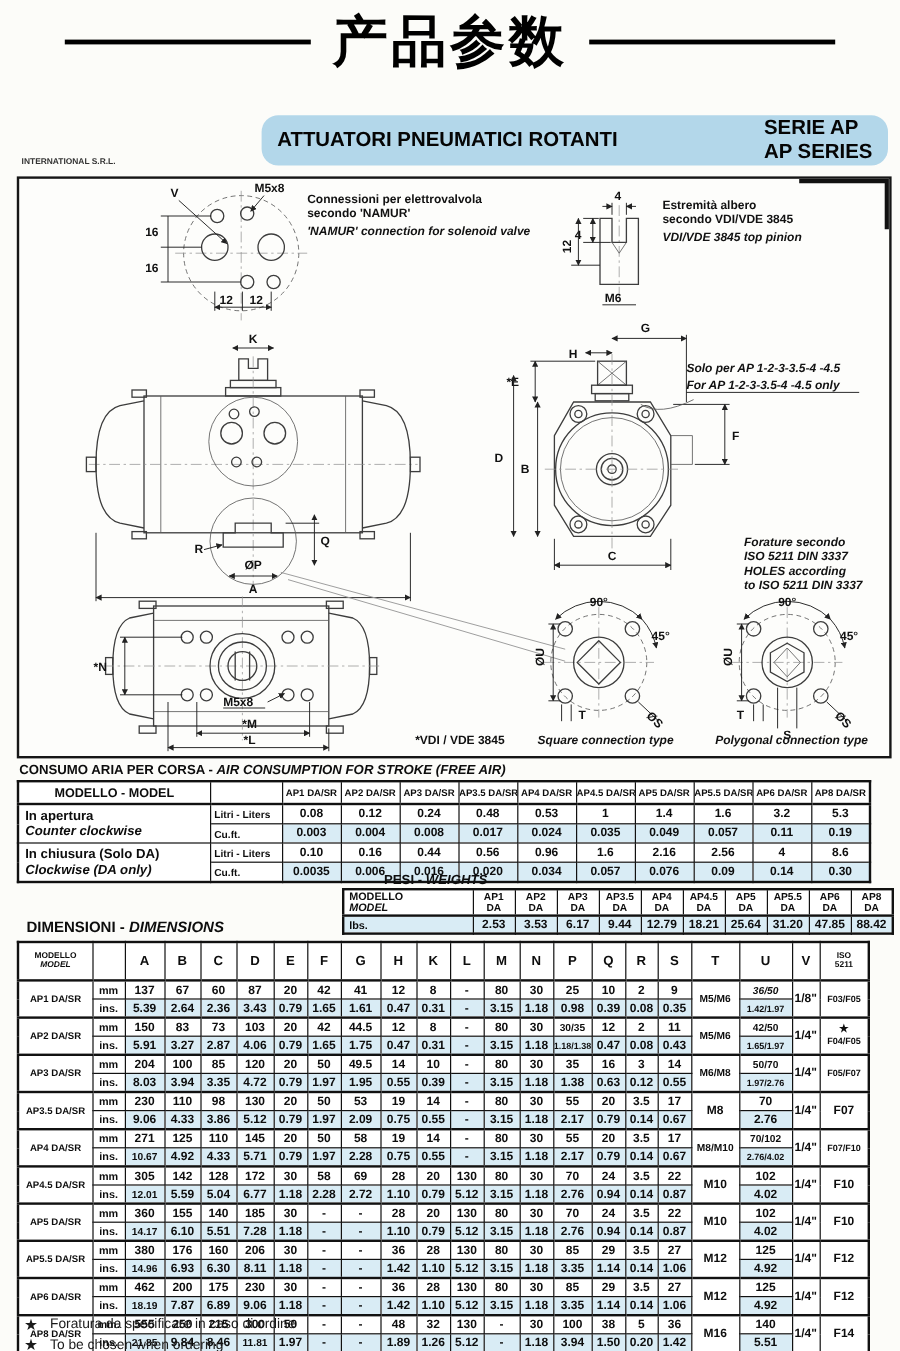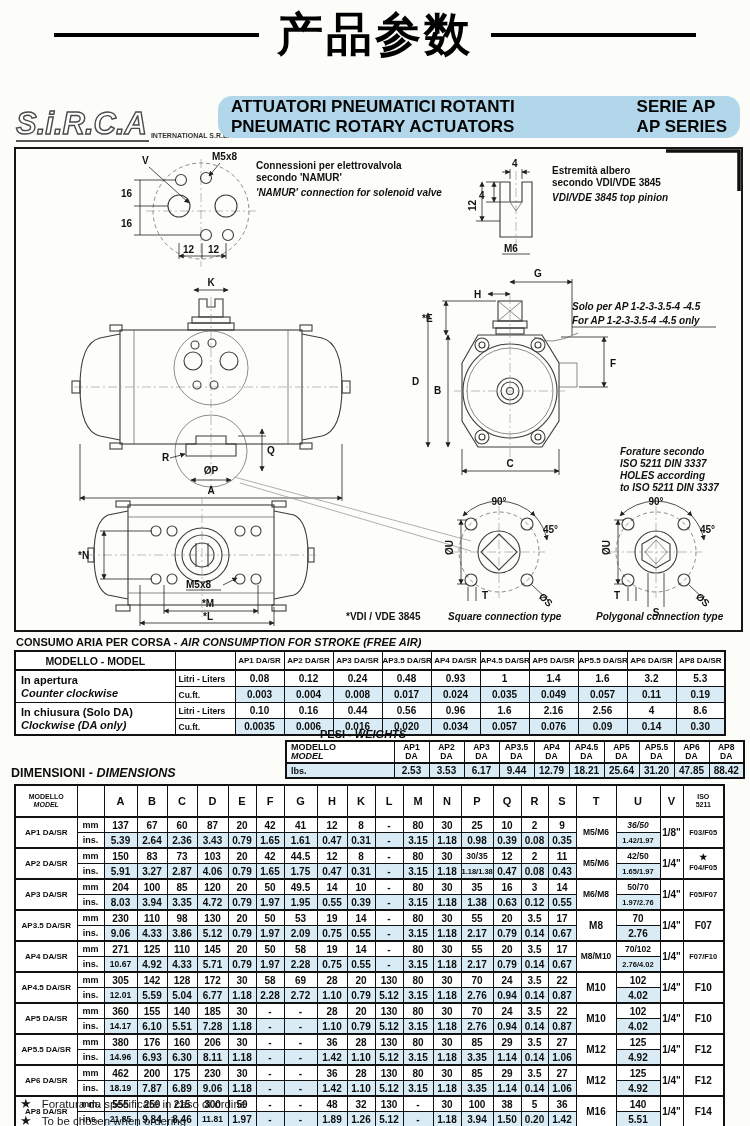--- a/index.html
+++ b/index.html
@@ -25,21 +25,21 @@
   .out{stroke:#3d3d3d;stroke-width:1.1;fill:none;}
   .thin{stroke:#5a5a5a;stroke-width:0.7;fill:none;}
   .dim{stroke:#222;stroke-width:0.8;fill:none;}
   .cl{stroke:#909090;stroke-width:0.6;stroke-dasharray:9 3 2 3;fill:none;}
   .dash{stroke-dasharray:4 3;}
   .lead{stroke:#9a9a9a;stroke-width:0.8;fill:none;}
   
   .sec-title{position:absolute;font-weight:bold;color:#0d0d0d;white-space:nowrap;}
   #cons-title{left:16px;top:636px;font-size:11px;}
   #weights-title{left:320px;top:728px;font-size:11px;}
-  #dims-title{left:11px;top:766px;font-size:12.5px;}
+  #dims-title{left:22px;top:766px;font-size:12.5px;}
   .it-txt{font-style:italic;}
   
   table{border-collapse:collapse;table-layout:fixed;position:absolute;background:#fff;border:2px solid #111;}
   td,th{border:1px solid #111;text-align:center;vertical-align:middle;overflow:hidden;white-space:nowrap;
         font-weight:bold;padding:0;color:#0d0d0d;}
   thead th{border-bottom:2px solid #111;}
   .blue>td{background:#d9ecf5;}
   #consumption-table{left:14px;top:650px;width:709px;font-size:10px;}
   #consumption-table th{height:17px;font-size:8px;}
   #consumption-table td{height:15px;}
@@ -69,27 +69,25 @@
 </head>
 <body>
 
 <div class="cn-header">
   <div class="hline"></div>
   <h1>产品参数</h1>
   <div class="hline"></div>
 </div>
 
 <div class="logo">
-  <div class="logo-text">S.i.R.C.A</div>
   <div class="logo-sub">INTERNATIONAL S.R.L.</div>
 </div>
 <div class="banner">
   <div class="banner-left">
     <div>ATTUATORI PNEUMATICI ROTANTI</div>
-    <div>PNEUMATIC ROTARY ACTUATORS</div>
   </div>
   <div class="banner-right">
     <div>SERIE AP</div>
     <div>AP SERIES</div>
   </div>
 </div>
 
 <div class="draw-box">
 <svg width="725" height="481" viewBox="0 0 725 481">
   <defs>
@@ -398,21 +396,21 @@
       <tr>
         <td rowspan="2" class="lab2">
           <div>In apertura</div>
           <div class="it-txt">Counter clockwise</div>
         </td>
         <td class="unit">Litri - Liters</td>
         <td class="v">0.08</td>
         <td class="v">0.12</td>
         <td class="v">0.24</td>
         <td class="v">0.48</td>
-        <td class="v">0.93</td>
+        <td class="v">0.53</td>
         <td class="v">1</td>
         <td class="v">1.4</td>
         <td class="v">1.6</td>
         <td class="v">3.2</td>
         <td class="v">5.3</td>
       </tr>
       <tr class="blue">
         <td class="unit">Cu.ft.</td>
         <td class="v">0.003</td>
         <td class="v">0.004</td>

